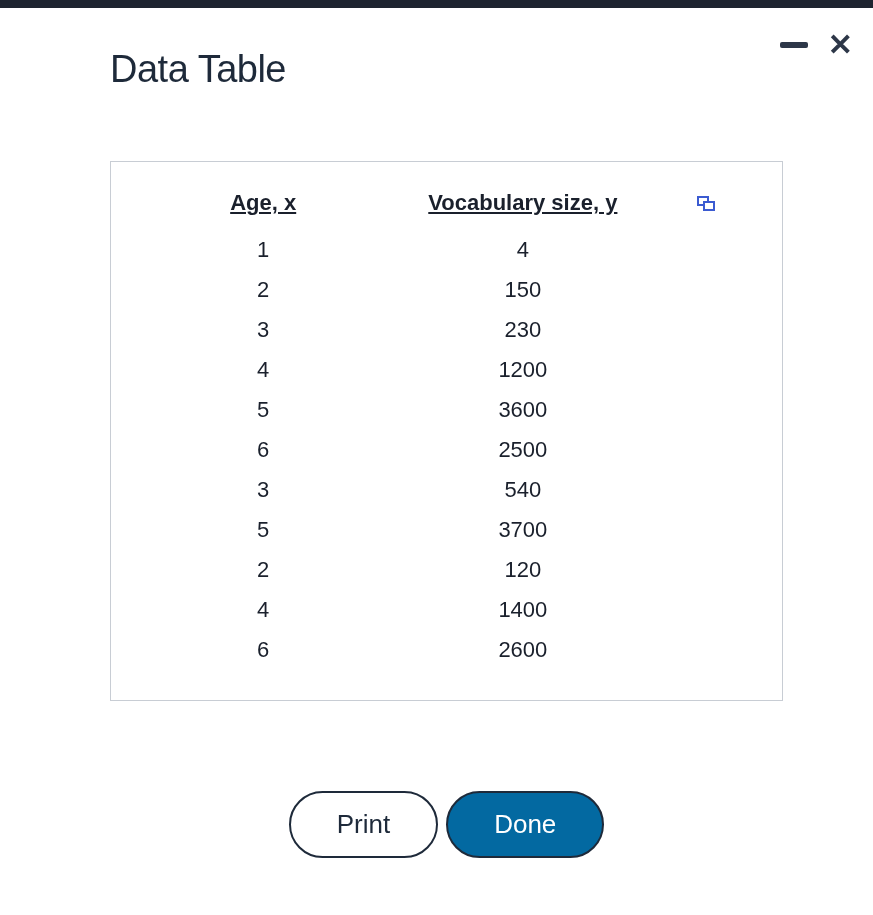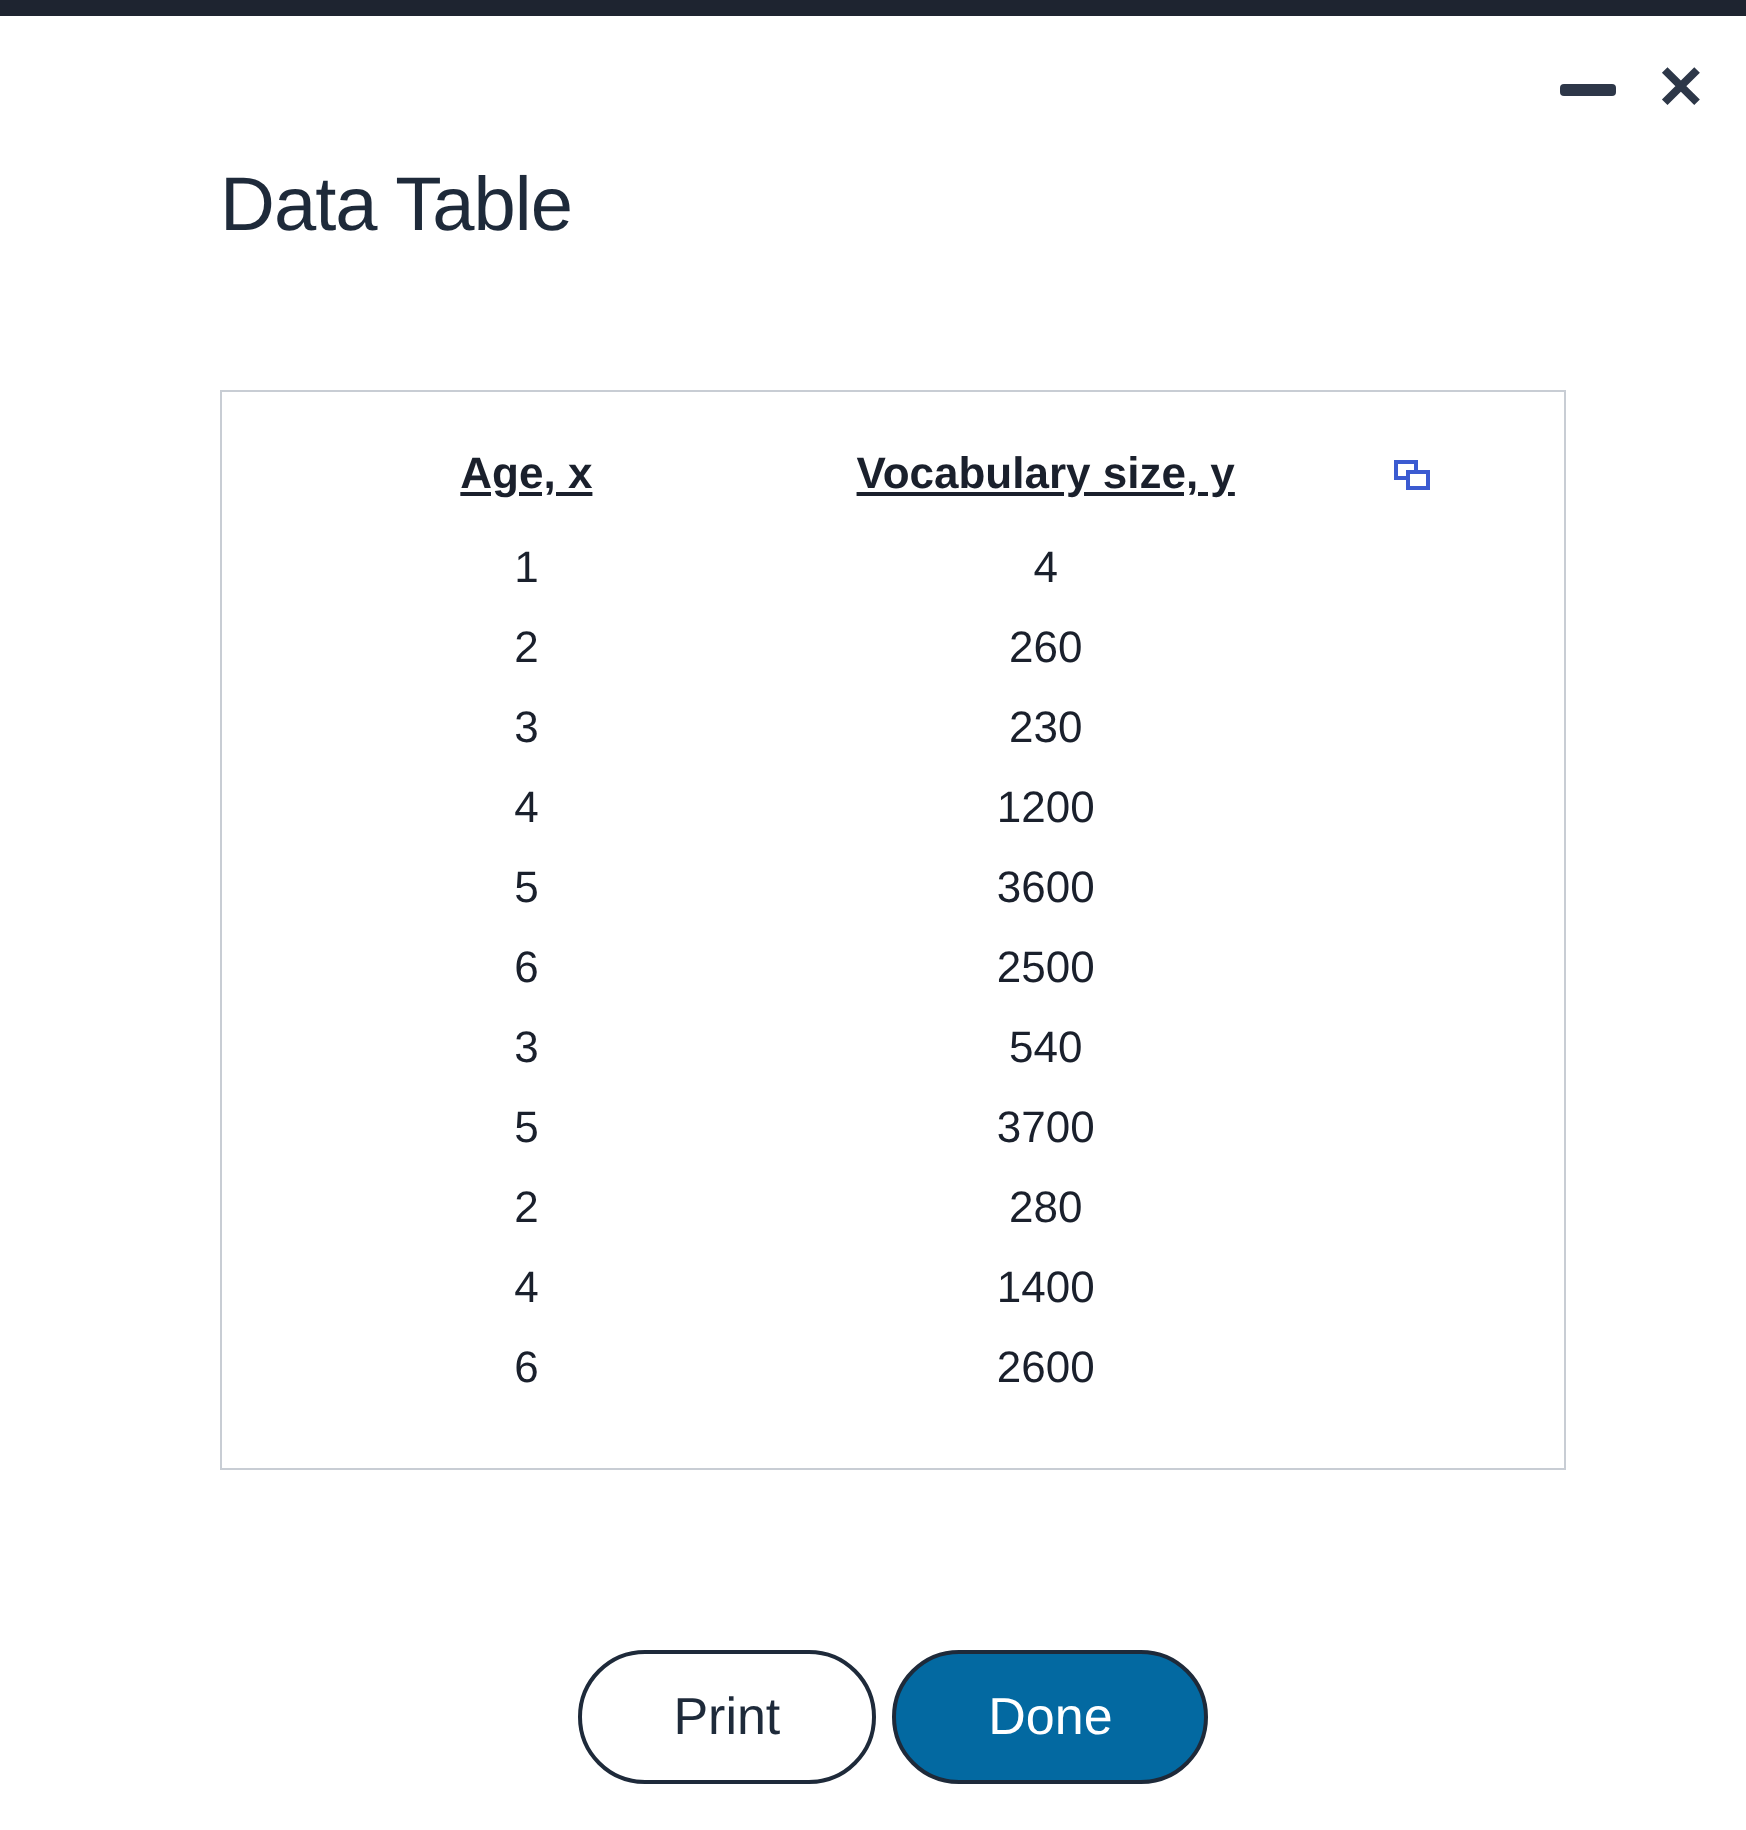--- a/index.html
+++ b/index.html
@@ -33,21 +33,20 @@
     }
     .close-x {
       font-size: 30px;
       font-weight: bold;
       color: #2d3748;
       cursor: pointer;
       line-height: 1;
     }
     .content {
       padding: 40px 90px 0 110px;
-      margin-top: 34px;
     }
     .title {
       font-size: 38px;
       font-weight: 500;
       color: #1e2a3a;
       margin-bottom: 70px;
       letter-spacing: -0.5px;
     }
     .table-card {
       border: 1px solid #c8cdd4;
@@ -140,21 +139,21 @@
         </tr>
       </thead>
       <tbody id="table-body">
           <tr>
             <td>1</td>
             <td>4</td>
             <td></td>
           </tr>
           <tr>
             <td>2</td>
-            <td>260</td>
+            <td>150</td>
             <td></td>
           </tr>
           <tr>
             <td>3</td>
             <td>230</td>
             <td></td>
           </tr>
           <tr>
             <td>4</td>
             <td>1200</td>
@@ -175,21 +174,21 @@
             <td>540</td>
             <td></td>
           </tr>
           <tr>
             <td>5</td>
             <td>3700</td>
             <td></td>
           </tr>
           <tr>
             <td>2</td>
-            <td>280</td>
+            <td>120</td>
             <td></td>
           </tr>
           <tr>
             <td>4</td>
             <td>1400</td>
             <td></td>
           </tr>
           <tr>
             <td>6</td>
             <td>2600</td>

